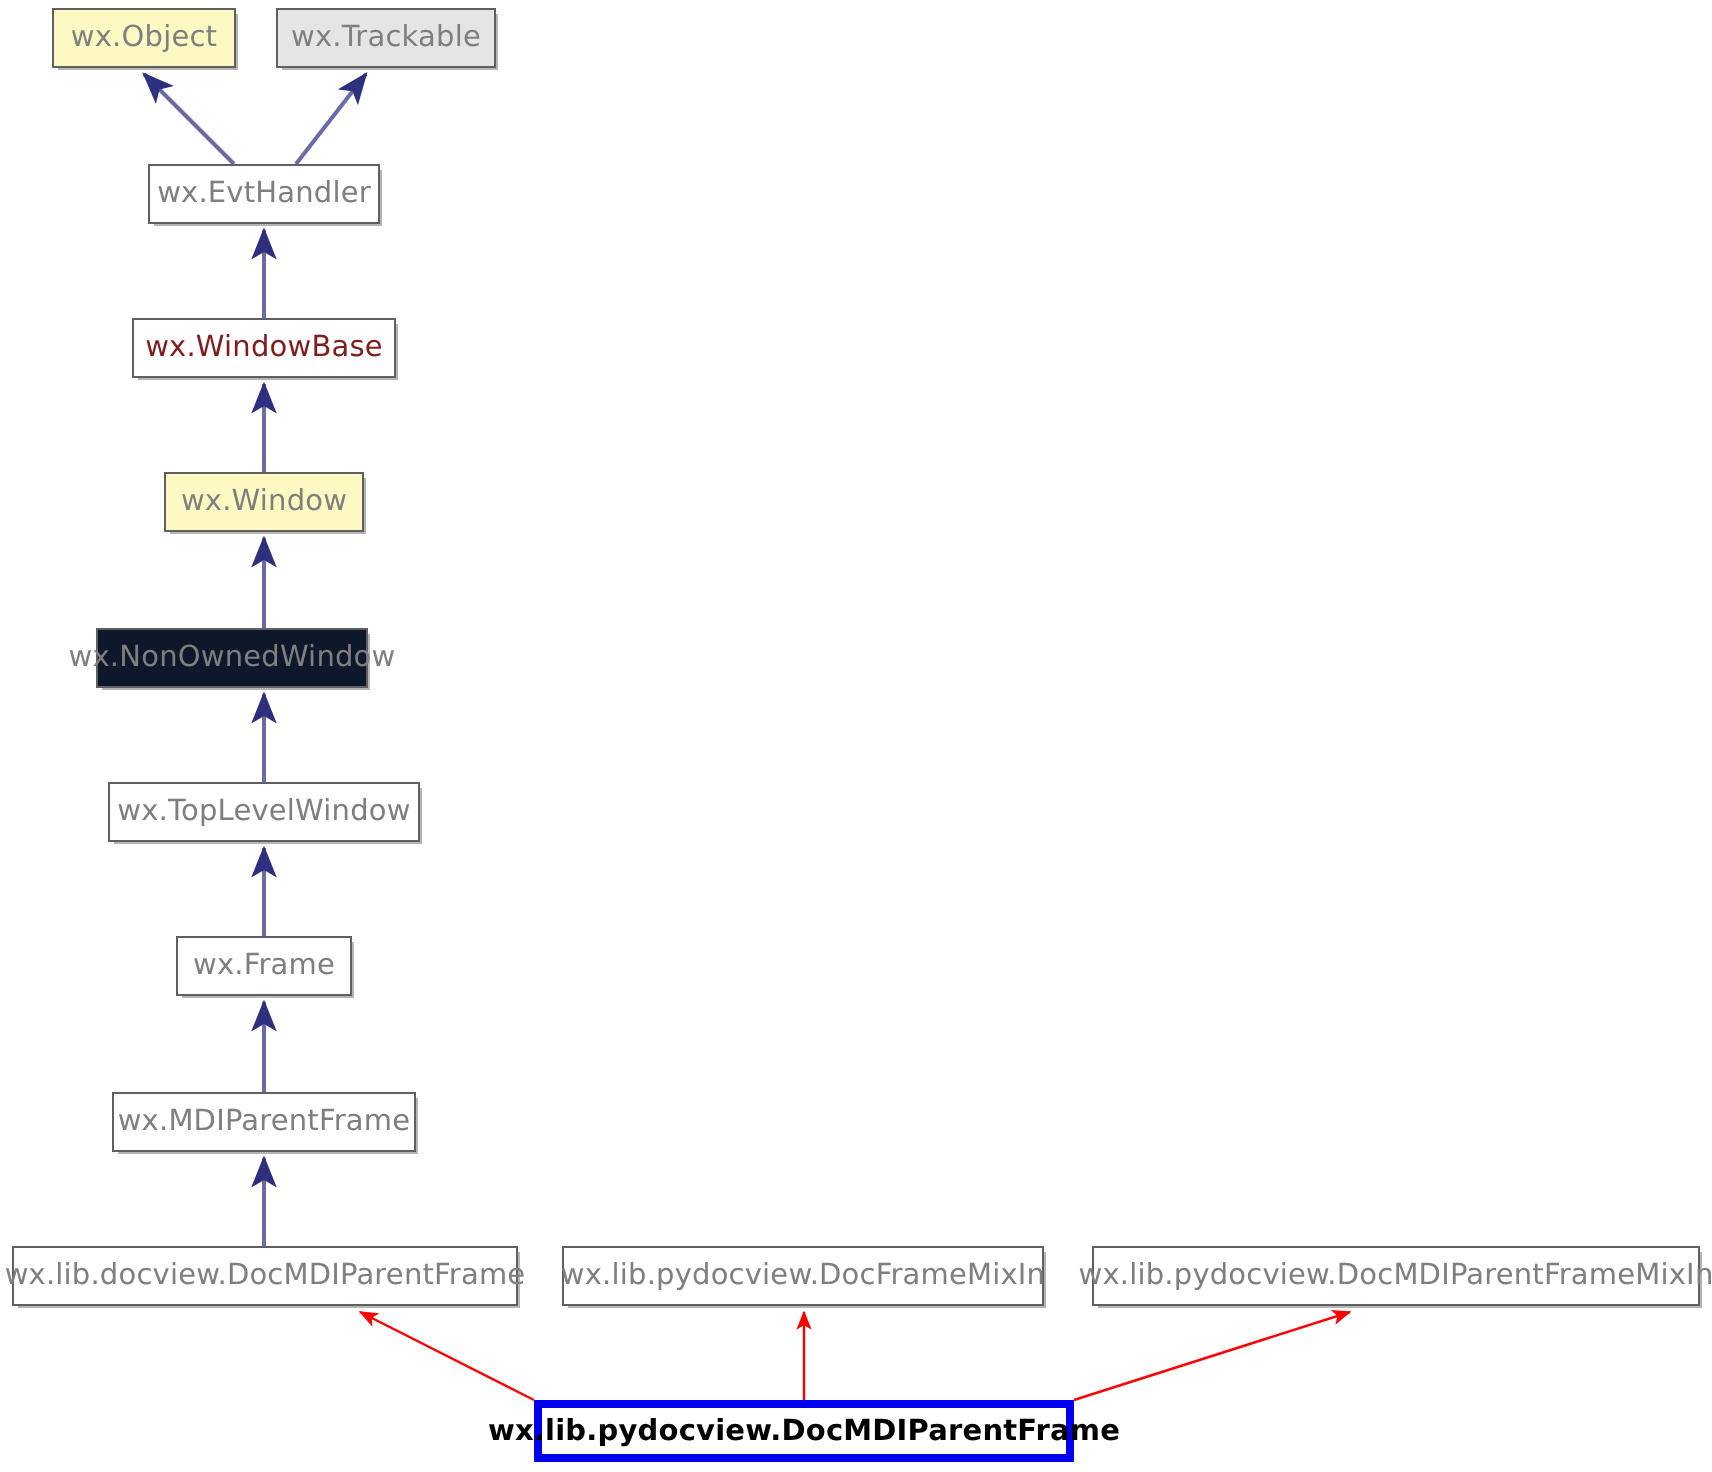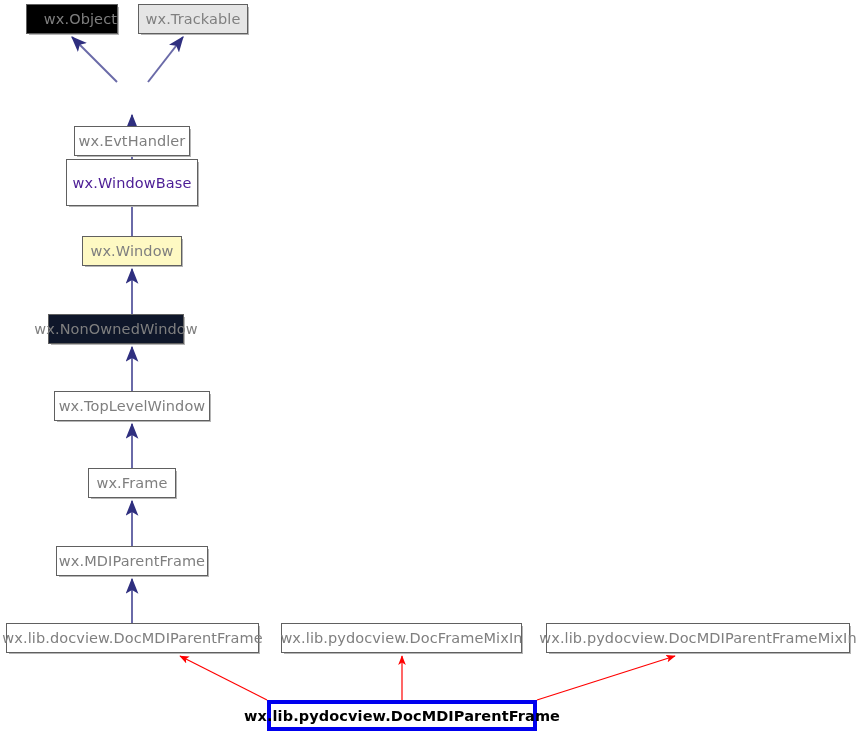--- a/index.html
+++ b/index.html
@@ -71,30 +71,30 @@
         <line x1="132" y1="391" x2="132" y2="347" stroke="#6a6aa8" stroke-width="2" marker-end="url(#arrow-inherit)"></line>
         <line x1="132" y1="468" x2="132" y2="424" stroke="#6a6aa8" stroke-width="2" marker-end="url(#arrow-inherit)"></line>
         <line x1="132" y1="546" x2="132" y2="501" stroke="#6a6aa8" stroke-width="2" marker-end="url(#arrow-inherit)"></line>
         <line x1="132" y1="623" x2="132" y2="579" stroke="#6a6aa8" stroke-width="2" marker-end="url(#arrow-inherit)"></line>
         <line x1="267" y1="700" x2="180" y2="656" stroke="#ff0000" stroke-width="1.2" marker-end="url(#arrow-mixin)"></line>
         <line x1="402" y1="700" x2="402" y2="656" stroke="#ff0000" stroke-width="1.2" marker-end="url(#arrow-mixin)"></line>
         <line x1="537" y1="700" x2="675" y2="656" stroke="#ff0000" stroke-width="1.2" marker-end="url(#arrow-mixin)"></line>
       </g>
   </svg>
   <div id="node-layer">
-      <div class="node" style="left: 26px; top: 4px; width: 92px; height: 30px; border-color: rgb(96, 96, 96); color: rgb(127, 127, 127); background: #000000; justify-content: flex-end;">
+      <div class="node" style="left: 26px; top: 4px; width: 92px; height: 30px; border-color: rgb(96, 96, 96); color: rgb(127, 127, 127); background: #fef9c3;">
         <span>wx.Object</span>
       </div>
       <div class="node" style="left: 138px; top: 4px; width: 110px; height: 30px; border-color: rgb(96, 96, 96); color: rgb(127, 127, 127); background: #e5e5e5;">
         <span>wx.Trackable</span>
       </div>
-      <div class="node" style="left: 74px; top: 82px; width: 116px; height: 30px; border-color: rgb(96, 96, 96); color: rgb(127, 127, 127); background: rgb(255, 255, 255); margin-top: 44px;">
+      <div class="node" style="left: 74px; top: 82px; width: 116px; height: 30px; border-color: rgb(96, 96, 96); color: rgb(127, 127, 127); background: rgb(255, 255, 255);">
         <span>wx.EvtHandler</span>
       </div>
-      <div class="node" style="left: 66px; top: 159px; width: 132px; height: 47px; border-color: rgb(96, 96, 96); color: #4c1d95; background: rgb(255, 255, 255);">
+      <div class="node" style="left: 66px; top: 159px; width: 132px; height: 30px; border-color: rgb(96, 96, 96); color: #7f1d1d; background: rgb(255, 255, 255);">
         <span>wx.WindowBase</span>
       </div>
       <div class="node" style="left: 82px; top: 236px; width: 100px; height: 30px; border-color: rgb(96, 96, 96); color: rgb(127, 127, 127); background: #fef9c3; text-align: center;">
         <span>wx.Window</span>
       </div>
       <div class="node" style="left: 48px; top: 314px; width: 136px; height: 30px; border-color: rgb(96, 96, 96); color: rgb(127, 127, 127); background: #0f172a;">
         <span>wx.NonOwnedWindow</span>
       </div>
       <div class="node" style="left: 54px; top: 391px; width: 156px; height: 30px; border-color: rgb(96, 96, 96); color: rgb(127, 127, 127); background: rgb(255, 255, 255);">
         <span>wx.TopLevelWindow</span>

